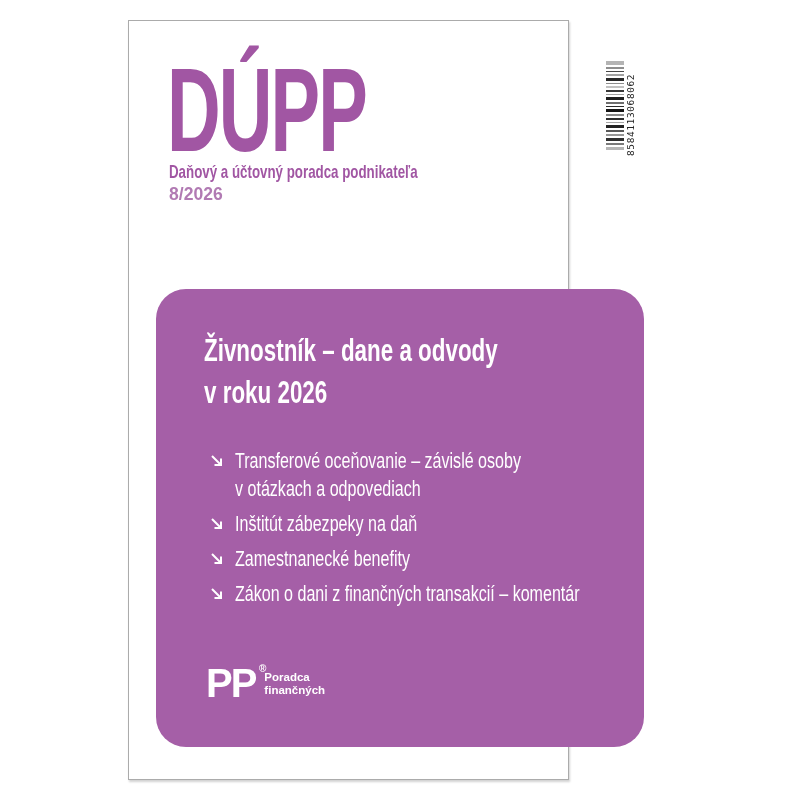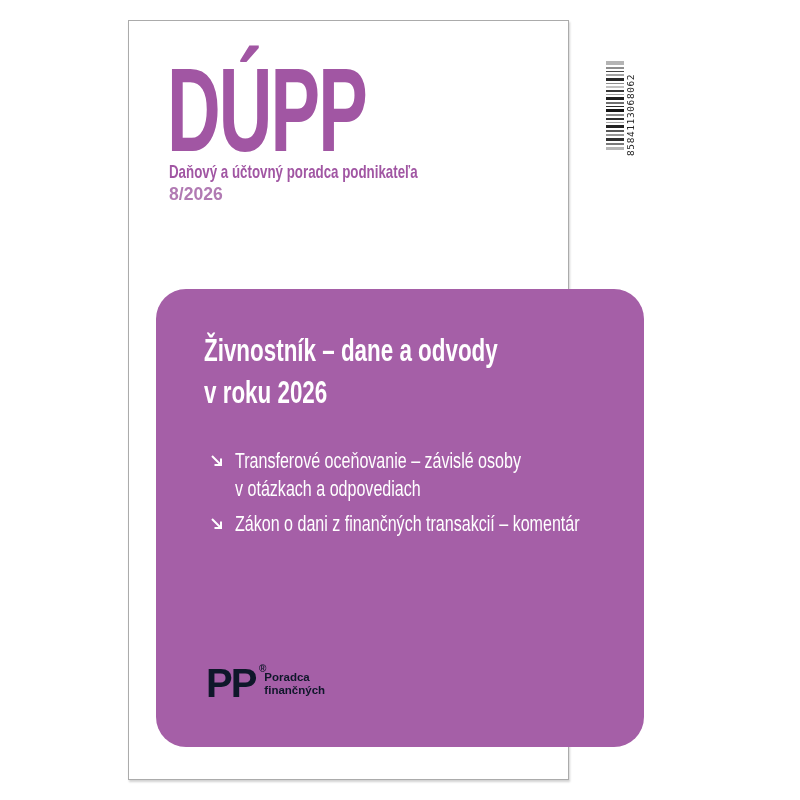--- a/index.html
+++ b/index.html
@@ -67,21 +67,21 @@
   }
   .toc-item{display:flex;align-items:flex-start;}
   .arrow{width:16px;height:16px;margin-top:6px;flex:none;}
   .toc-text{
     display:flex;flex-direction:column;margin-left:10px;
     color:#ffffff;font-size:22px;font-weight:normal;line-height:28px;
     transform:scaleX(0.73);transform-origin:0 0;white-space:nowrap;
   }
 
   
-  .logo{position:absolute;left:50px;top:380px;display:flex;align-items:flex-end;color:#0f172a;}
+  .logo{position:absolute;left:50px;top:380px;display:flex;align-items:flex-end;color:#ffffff;}
   .pp-wrap{position:relative;}
   .pp{font-size:40px;font-weight:bold;letter-spacing:-2px;line-height:0.72;display:block;}
   .reg{position:absolute;top:-6px;right:-11px;font-size:10px;font-weight:bold;}
   .tagline{
     display:flex;flex-direction:column;margin-left:9px;margin-bottom:1px;
     font-size:11.5px;font-weight:bold;line-height:1.12;
   }
 </style>
 </head>
 <body>
@@ -135,21 +135,41 @@
             <svg viewBox="0 0 16 16" width="16" height="16">
                 <path d="M3 3 L12 12 M12 5.5 L12 12 L5.5 12" stroke="#ffffff" stroke-width="2" fill="none"></path>
               </svg>
           </span>
           <span class="toc-text">
             <span>Transferové oceňovanie – závislé osoby</span>
             <span>v otázkach a odpovediach</span>
           </span>
         </div>
 
+        <div class="toc-item">
+          <span class="arrow">
+            <svg viewBox="0 0 16 16" width="16" height="16">
+                <path d="M3 3 L12 12 M12 5.5 L12 12 L5.5 12" stroke="#ffffff" stroke-width="2" fill="none"></path>
+              </svg>
+          </span>
+          <span class="toc-text">
+            <span>Inštitút zábezpeky na daň</span>
+          </span>
+        </div>
 
+        <div class="toc-item">
+          <span class="arrow">
+            <svg viewBox="0 0 16 16" width="16" height="16">
+                <path d="M3 3 L12 12 M12 5.5 L12 12 L5.5 12" stroke="#ffffff" stroke-width="2" fill="none"></path>
+              </svg>
+          </span>
+          <span class="toc-text">
+            <span>Zamestnanecké benefity</span>
+          </span>
+        </div>
 
         <div class="toc-item">
           <span class="arrow">
             <svg viewBox="0 0 16 16" width="16" height="16">
                 <path d="M3 3 L12 12 M12 5.5 L12 12 L5.5 12" stroke="#ffffff" stroke-width="2" fill="none"></path>
               </svg>
           </span>
           <span class="toc-text">
             <span>Zákon o dani z finančných transakcií – komentár</span>
           </span>

